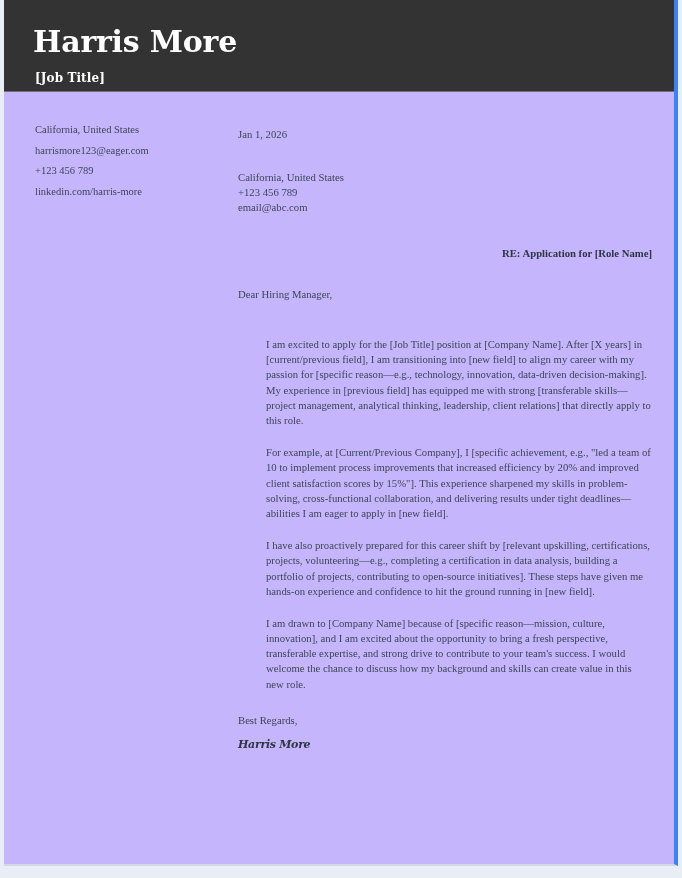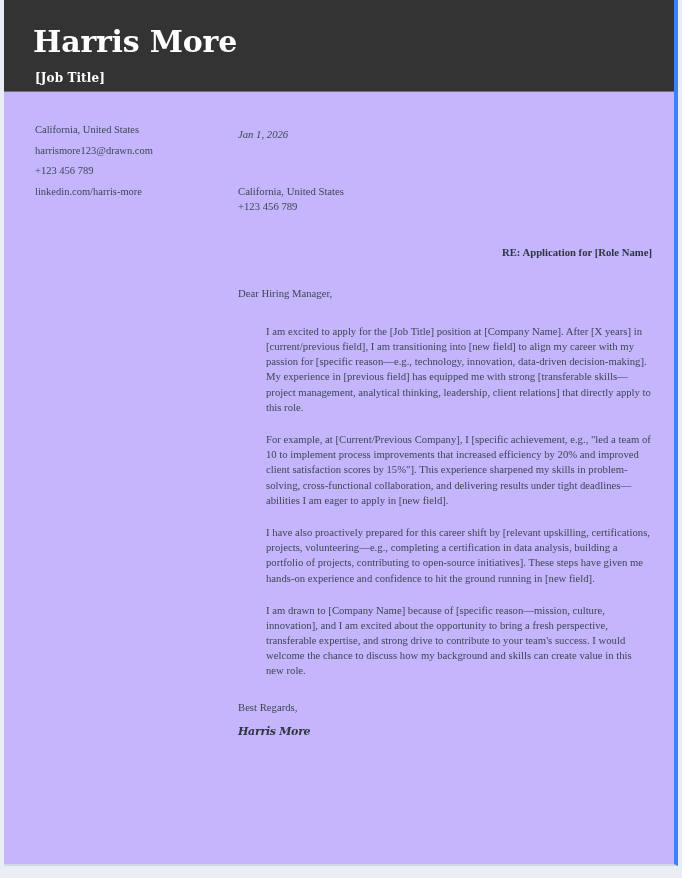--- a/index.html
+++ b/index.html
@@ -73,38 +73,37 @@
   #letter {
     position: absolute;
     left: 234px;
     top: 128px;
     width: 414px;
     font-size: 10.7px;
     color: #3f4654;
   }
   #date {
     line-height: 1.2;
-    margin-bottom: 43px;
-    font-style: italic;
+    margin-bottom: 29px;
   }
   #recipient { margin-bottom: 32px; }
   .recipient-line {
     line-height: 1.42;
     white-space: nowrap;
   }
   .recipient-line.bold { font-weight: bold; color: #2f3643; }
   #subject {
     font-weight: bold;
     color: #2f3643;
     margin-bottom: 28px;
     line-height: 1.2;
     text-align: right;
   }
   #salutation {
-    margin-bottom: 24px;
+    margin-bottom: 36px;
     line-height: 1.2;
   }
   .para {
     line-height: 1.42;
     margin-bottom: 17px;
     text-align: left;
     margin-left: 28px;
   }
   #closing {
     margin-top: 22px;
@@ -126,32 +125,33 @@
 
 <div id="page">
 
   <div id="header">
     <div id="name">Harris More</div>
     <div id="job-title">[Job Title]</div>
   </div>
 
   <div id="contact-column">
     <div class="contact-line">California, United States</div>
-    <div class="contact-line">harrismore123@drawn.com</div>
+    <div class="contact-line">harrismore123@eager.com</div>
     <div class="contact-line">+123 456 789</div>
     <div class="contact-line">linkedin.com/harris-more</div>
   </div>
 
   <div id="letter">
 
     <div id="date">Jan 1, 2026</div>
 
     <div id="recipient">
       <div class="recipient-line">California, United States</div>
       <div class="recipient-line">+123 456 789</div>
+      <div class="recipient-line">email@abc.com</div>
     </div>
 
     <div id="subject">RE: Application for [Role Name]</div>
 
     <div id="salutation">Dear Hiring Manager,</div>
 
     <div class="para">I am excited to apply for the [Job Title] position at [Company Name]. After [X years] in [current/previous field], I am transitioning into [new field] to align my career with my passion for [specific reason—e.g., technology, innovation, data-driven decision-making]. My experience in [previous field] has equipped me with strong [transferable skills—project management, analytical thinking, leadership, client relations] that directly apply to this role.</div>
     <div class="para">For example, at [Current/Previous Company], I [specific achievement, e.g., "led a team of 10 to implement process improvements that increased efficiency by 20% and improved client satisfaction scores by 15%"]. This experience sharpened my skills in problem-solving, cross-functional collaboration, and delivering results under tight deadlines—abilities I am eager to apply in [new field].</div>
     <div class="para">I have also proactively prepared for this career shift by [relevant upskilling, certifications, projects, volunteering—e.g., completing a certification in data analysis, building a portfolio of projects, contributing to open-source initiatives]. These steps have given me hands-on experience and confidence to hit the ground running in [new field].</div>
     <div class="para">I am drawn to [Company Name] because of [specific reason—mission, culture, innovation], and I am excited about the opportunity to bring a fresh perspective, transferable expertise, and strong drive to contribute to your team's success. I would welcome the chance to discuss how my background and skills can create value in this new role.</div>

